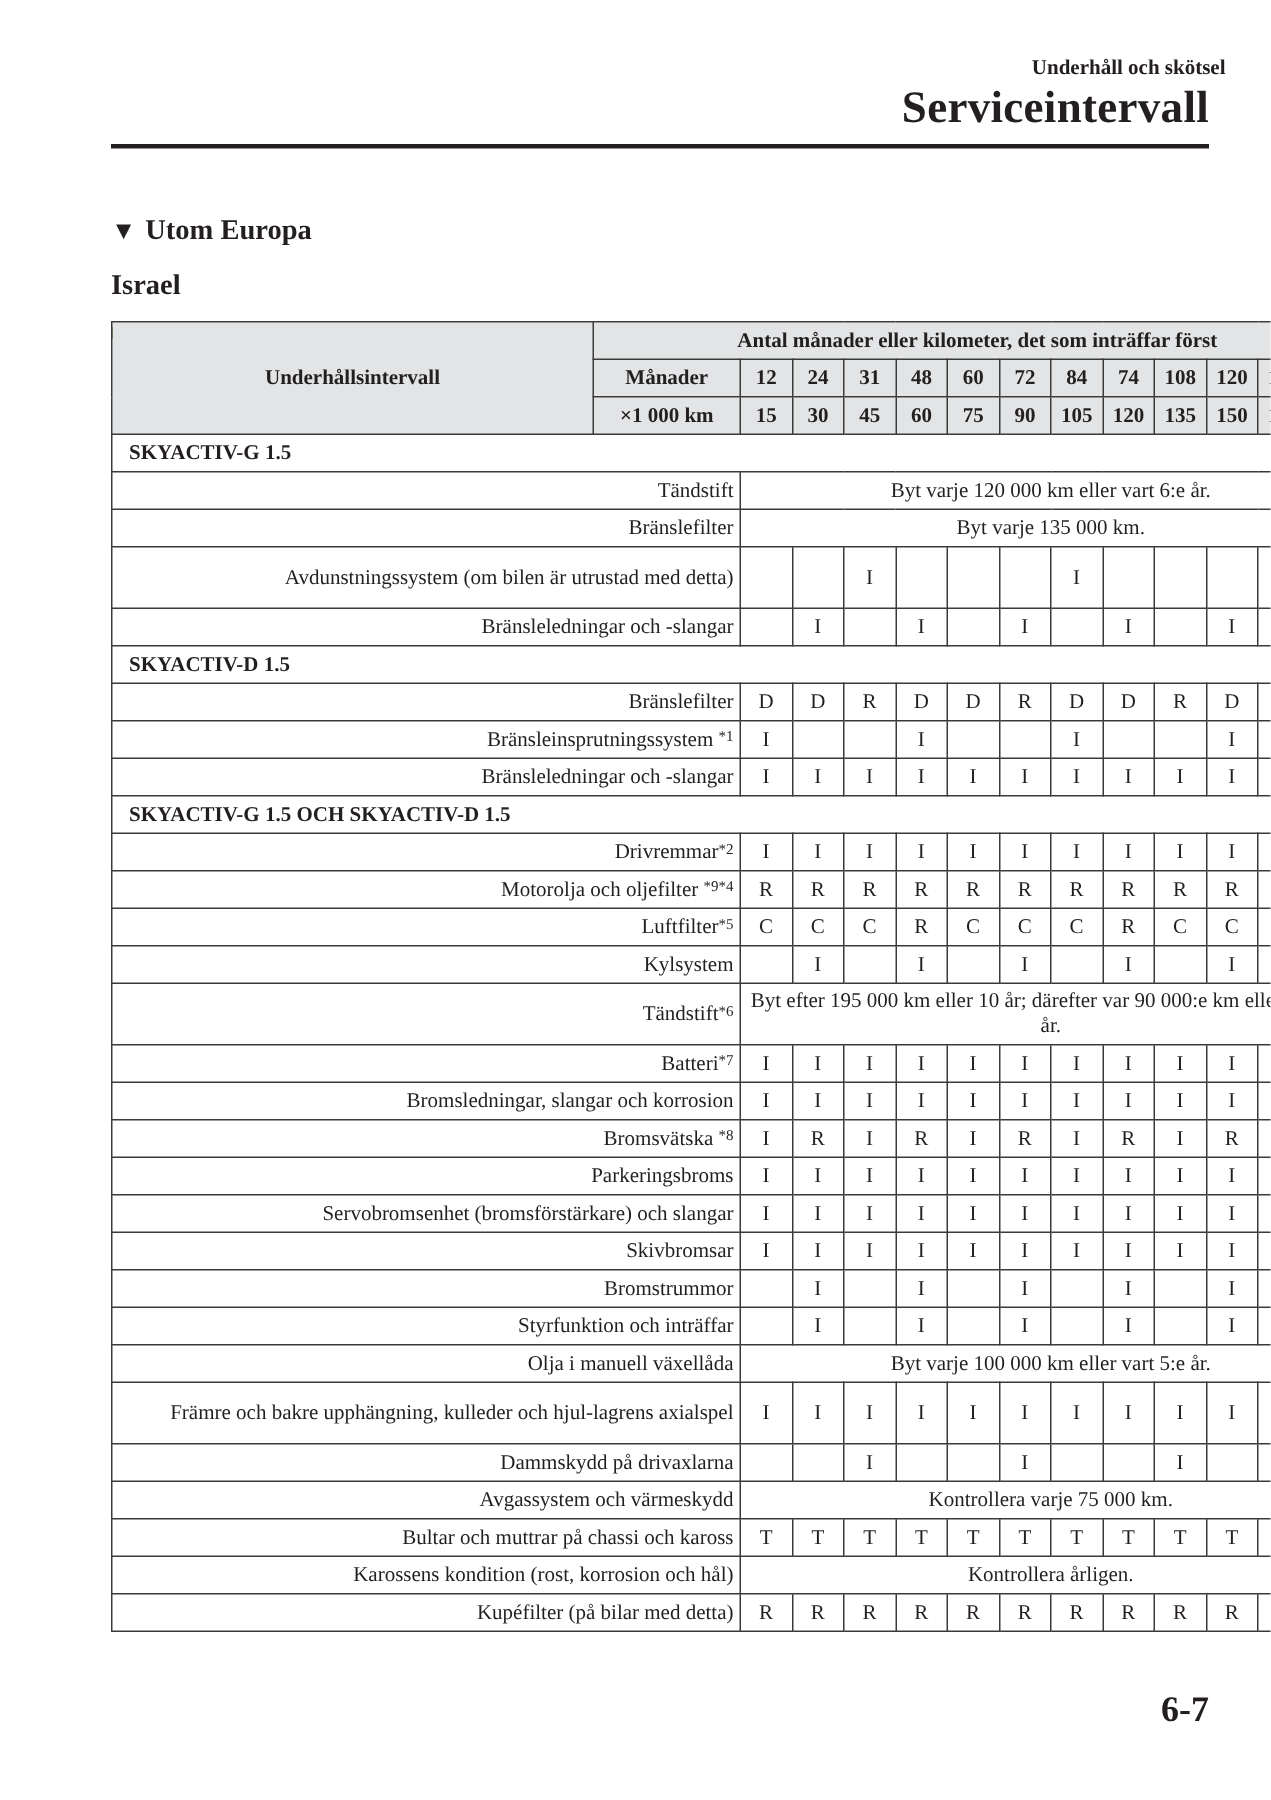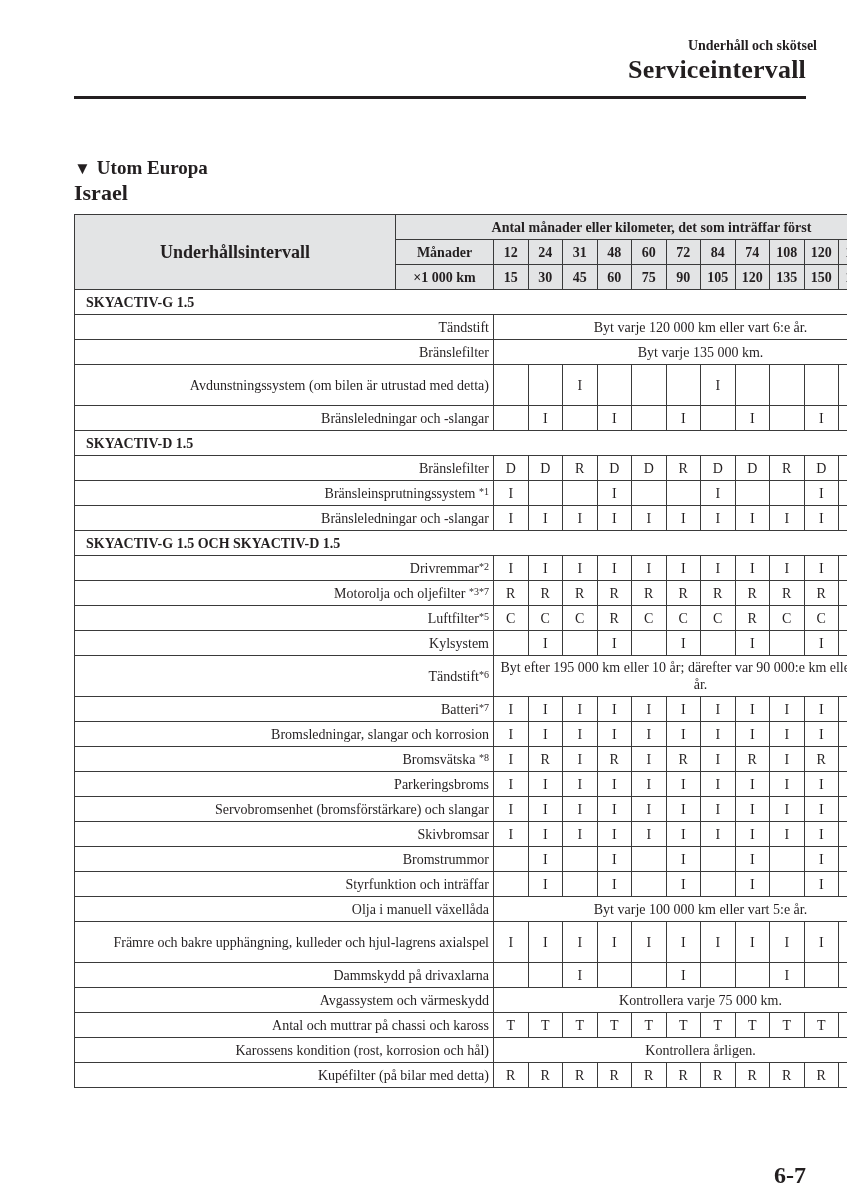--- a/index.html
+++ b/index.html
@@ -6,34 +6,34 @@
   body {
     width: 847px; height: 1200px; position: relative; overflow: hidden;
     font-family: "Liberation Serif", "DejaVu Serif", serif; color: #231f20;
   }
   .hdr-sub {
     position: absolute; right: 30px; top: 38px;
     font-weight: bold; font-size: 14px;
   }
   .hdr-title {
     position: absolute; right: 41px; top: 55px;
-    font-weight: bold; font-size: 26px; letter-spacing: 0.2px;
+    font-weight: bold; font-size: 30px; letter-spacing: 0.2px;
   }
   .hdr-rule {
     position: absolute; left: 74px; right: 41px; top: 96px;
     height: 3px; background: #231f20;
   }
   .section-heading {
-    position: absolute; left: 74px; top: 157px;
+    position: absolute; left: 74px; top: 143px;
     font-weight: bold; font-size: 19px;
   }
   .section-heading .tri { font-size: 17px; margin-right: 6px; }
   .sub-heading {
     position: absolute; left: 74px; top: 180px;
-    font-weight: bold; font-size: 22px;
+    font-weight: bold; font-size: 19px;
     border-bottom: 8px solid #4d7c0f; padding-bottom: 16px;
   }
   table.svc {
     position: absolute; left: 74px; top: 214px;
     width: 733px;
     border-collapse: collapse;
     table-layout: fixed;
     font-size: 14px;
   }
   table.svc td, table.svc th {
@@ -42,32 +42,32 @@
     text-align: center;
     vertical-align: middle;
     height: 24px;
     line-height: 17px;
   }
   table.svc thead th {
     background: #e3e4e5;
     font-weight: bold;
     font-size: 14px;
   }
-  table.svc thead th.intervall { font-size: 18px; }
+  table.svc thead th.intervall { font-size: 14px; }
   table.svc td.item {
     text-align: right;
     padding-left: 11px;
   }
   table.svc tr.tall td { height: 40px; }
   table.svc tr.section td {
     text-align: left; font-weight: bold; padding-left: 11px;
   }
   table.svc sup { font-size: 10px; vertical-align: top; position: relative; top: -2px; }
   .page-num {
-    position: absolute; right: 41px; top: 1162px;
+    position: absolute; right: 41px; top: 1127px;
     font-weight: bold; font-size: 24px;
   }
 </style>
 </head>
 <body>
 
 <div class="hdr-sub">Underhåll och skötsel</div>
 <div class="hdr-title">Serviceintervall</div>
 <div class="hdr-rule"></div>
 
@@ -212,21 +212,21 @@
         <td>I</td>
         <td>I</td>
         <td>I</td>
         <td>I</td>
         <td>I</td>
         <td>I</td>
         <td>I</td>
         <td>I</td>
       </tr>
       <tr>
-        <td class="item" colspan="2"><span>Motorolja och oljefilter </span><sup>*3*7</sup></td>
+        <td class="item" colspan="2"><span>Motorolja och oljefilter </span><sup>*9*4</sup></td>
         <td>R</td>
         <td>R</td>
         <td>R</td>
         <td>R</td>
         <td>R</td>
         <td>R</td>
         <td>R</td>
         <td>R</td>
         <td>R</td>
         <td>R</td>
@@ -406,21 +406,21 @@
         <td></td>
         <td>I</td>
         <td></td>
         <td></td>
       </tr>
       <tr>
         <td class="item" colspan="2"><span>Avgassystem och värmeskydd</span></td>
         <td colspan="12">Kontrollera varje 75 000 km.</td>
       </tr>
       <tr>
-        <td class="item" colspan="2"><span>Antal och muttrar på chassi och kaross</span></td>
+        <td class="item" colspan="2"><span>Bultar och muttrar på chassi och kaross</span></td>
         <td>T</td>
         <td>T</td>
         <td>T</td>
         <td>T</td>
         <td>T</td>
         <td>T</td>
         <td>T</td>
         <td>T</td>
         <td>T</td>
         <td>T</td>

